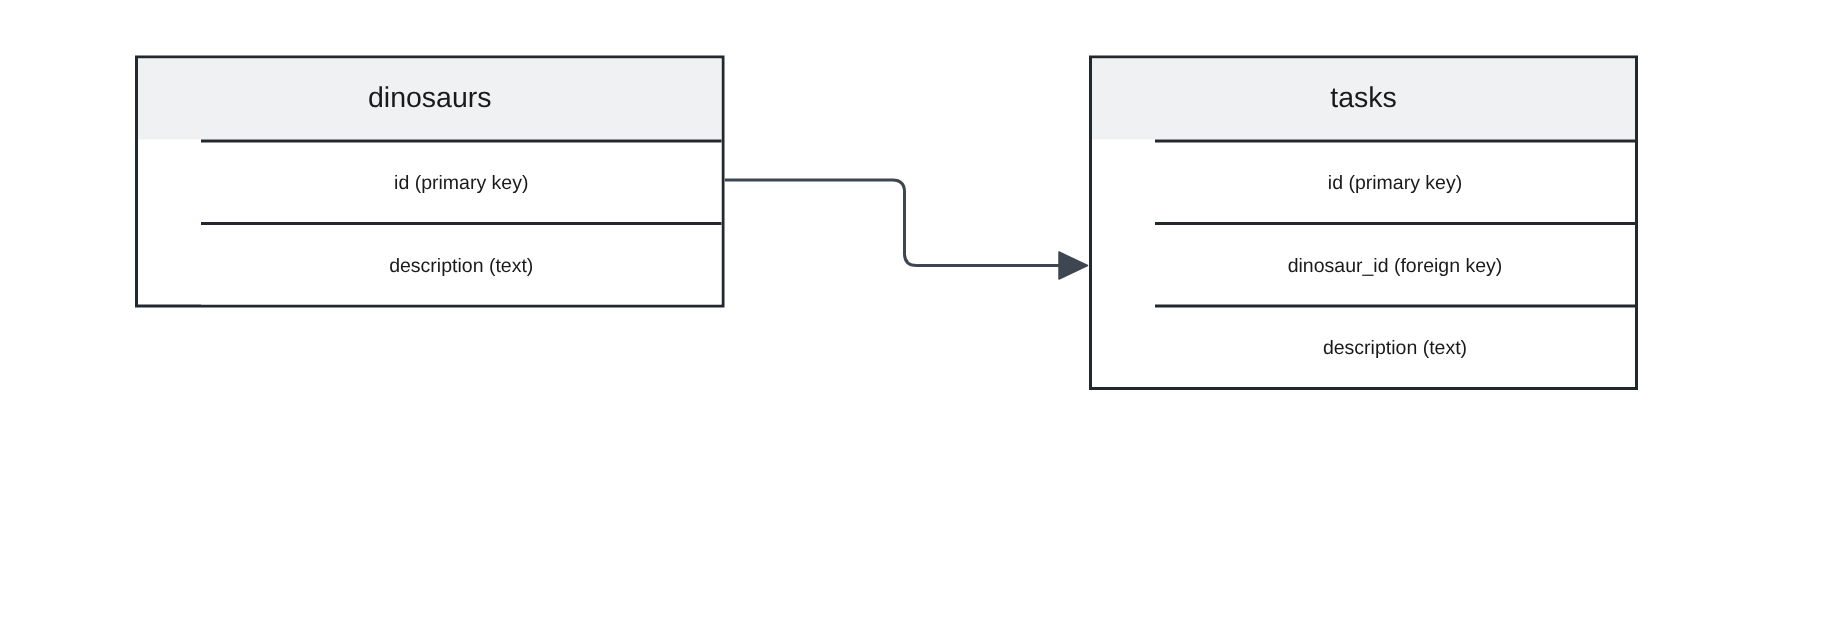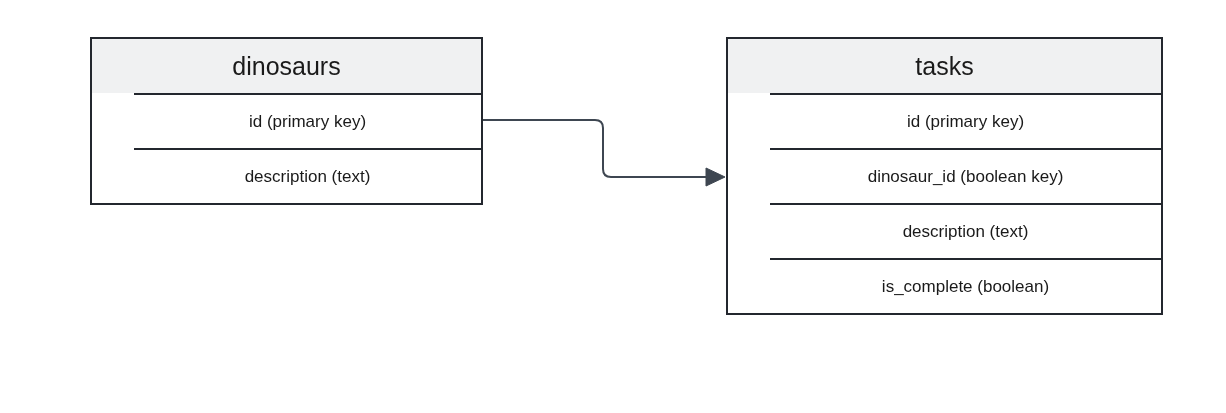--- a/index.html
+++ b/index.html
@@ -40,32 +40,32 @@
     border: 2px solid var(--table-border, #23272e);
     background: var(--row-fill, #ffffff);
   }
   .entity .header {
     box-sizing: border-box;
     height: 54px;
     background: var(--header-fill, #f0f1f2);
     display: flex;
     align-items: center;
     justify-content: center;
-    font-size: 25px;
+    font-size: 19px;
     color: var(--text, #1a1a1a);
   }
   .entity .row {
     box-sizing: border-box;
     height: 55px;
     border-top: 2px solid var(--table-border, #23272e);
     background: var(--row-fill, #ffffff);
     display: flex;
     align-items: center;
     justify-content: center;
-    font-size: 17px;
+    font-size: 13px;
     color: var(--text, #1a1a1a);
     margin-left: 42px;
   }
   .entity span {
     white-space: nowrap;
   }
 </style>
 </head>
 <body>
 
@@ -81,31 +81,28 @@
       <span>dinosaurs</span>
     </div>
     <div class="row">
       <span>id (primary key)</span>
     </div>
     <div class="row">
       <span>description (text)</span>
     </div>
   </div>
 
-  <div class="entity" style="left: 726px; top: 37px; width: 437px;">
+  <div class="entity" style="left: 726px; top: 37px; width: 366px;">
     <div class="header">
       <span>tasks</span>
     </div>
     <div class="row">
       <span>id (primary key)</span>
     </div>
     <div class="row">
-      <span>dinosaur_id (boolean key)</span>
+      <span>dinosaur_id (foreign key)</span>
     </div>
     <div class="row">
       <span>description (text)</span>
-    </div>
-    <div class="row">
-      <span>is_complete (boolean)</span>
     </div>
   </div>
 
 </div>
 
 </body></html>

